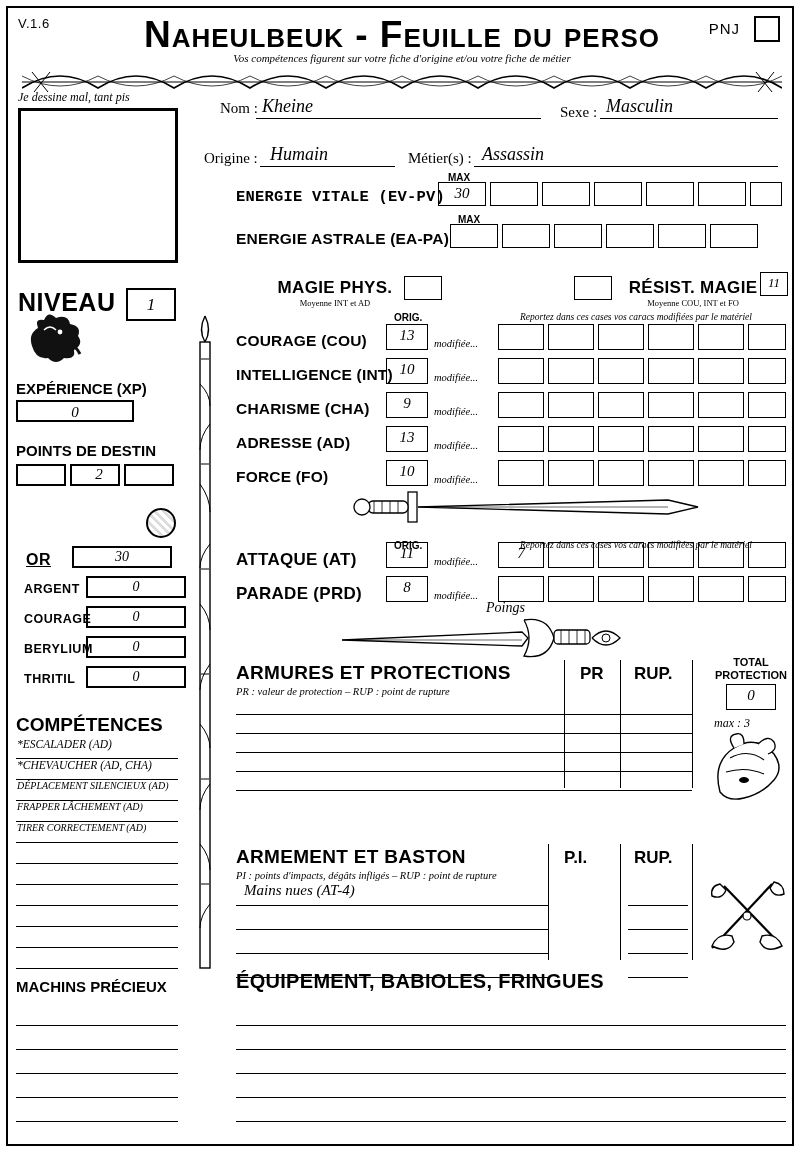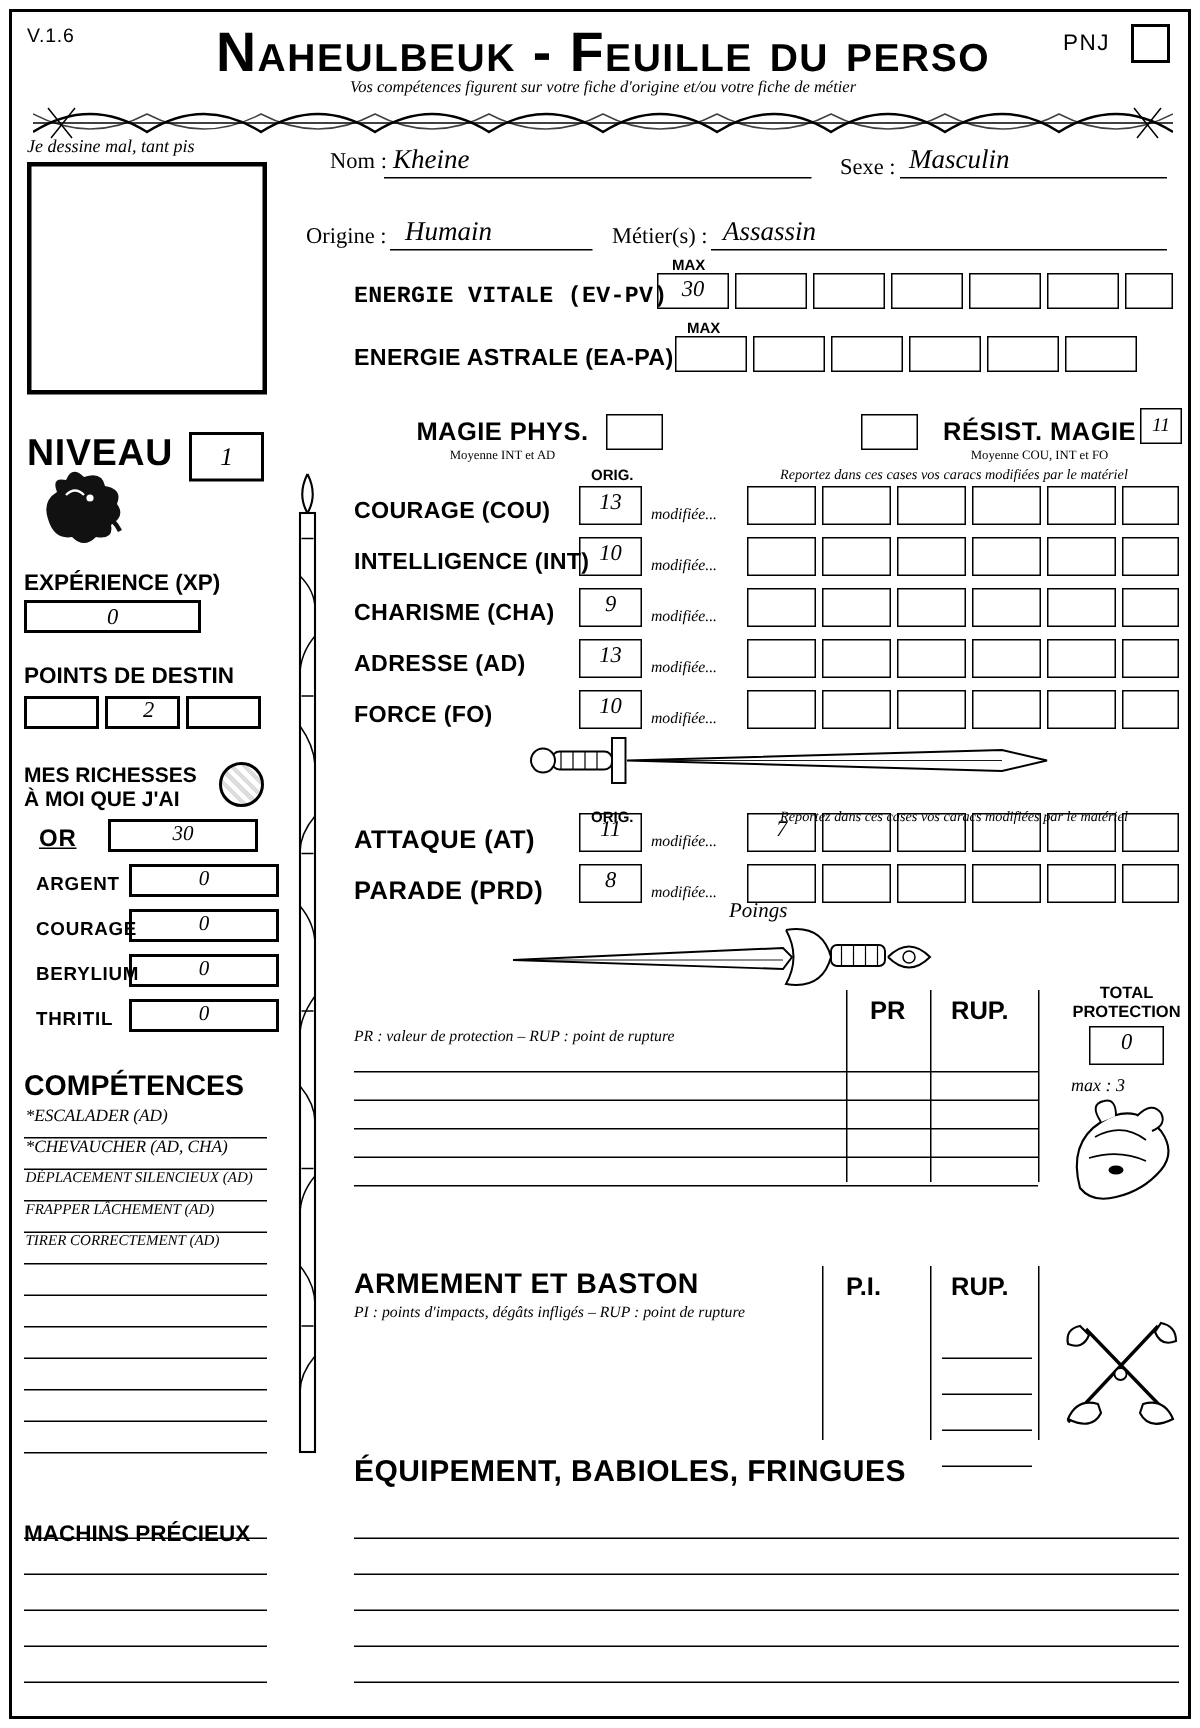--- a/index.html
+++ b/index.html
@@ -52,21 +52,21 @@
   .money-box { width:100px; height:22px; border:2px solid #000; position:relative;}
   .money-val { position:absolute; left:0; top:1px; width:100%; text-align:center;
                font-family:"Liberation Serif",serif; font-style:italic; font-size:14px;}
   .or-name { font-size:16px; }
 
   .comp-label { left:8px; top:706px; font-size:19px; font-weight:bold; font-family:"Liberation Sans",sans-serif;}
   .comp-list { left:8px; top:730px; width:162px; }
   .comp-line { height:21px; border-bottom:1.5px solid #000; font-size:11.5px;
                font-style:italic; font-family:"Liberation Serif",serif; padding-left:1px; white-space:nowrap; overflow:hidden;}
 
-  .machins-label { left:8px; top:970px; font-size:15px; font-weight:bold; font-family:"Liberation Sans",sans-serif;margin-top:36px;}
+  .machins-label { left:8px; top:970px; font-size:15px; font-weight:bold; font-family:"Liberation Sans",sans-serif;}
   .machins-list { left:8px; top:994px; width:162px; }
   .machins-line { height:24px; border-bottom:1.5px solid #000; }
 
   
   .field-label { font-size:15px; font-family:"Liberation Serif",serif; }
   .hand { font-family:"Liberation Serif", serif; font-style:italic; font-size:18px; }
   .hand-sm { font-family:"Liberation Serif", serif; font-style:italic; font-size:14px; }
   .uline { border-bottom:1.5px solid #000; position:absolute; }
 
   .stat-name { font-size:15.5px; font-weight:bold; font-family:"Liberation Sans",sans-serif; letter-spacing:.2px;}
@@ -132,24 +132,20 @@
       <div class="cellval">2</div>
     </div>
     <div class="cell">
       <div class="cellval"></div>
     </div>
     <div class="cell">
       <div class="cellval"></div>
     </div>
   </div>
 
-  <div class="abs rich-label">
-    <span>MES RICHESSES</span><br>
-    <span>À MOI QUE J'AI</span>
-  </div>
   <div class="abs coin"></div>
 
   <div class="abs" style="left:8px;top:538px;width:170px;">
     <div style="position:relative;height:30px;">
       <div class="abs money-name or-name" style="left:10px;top:5px;text-decoration:underline;">OR</div>
       <div class="abs money-box" style="left:56px;top:0;">
         <div class="money-val">30</div>
       </div>
     </div>
     <div style="position:relative;height:30px;">
@@ -388,20 +384,21 @@
     <path d="M0 26 L180 26" stroke="#000" stroke-width=".6"></path>
     <path d="M182 6 q24 -4 30 18 q-6 22 -30 18 q10 -18 0 -36" fill="#fff" stroke="#000" stroke-width="1.3"></path>
     <rect x="212" y="16" width="36" height="14" rx="4" fill="#fff" stroke="#000" stroke-width="1.3"></rect>
     <g stroke="#000" stroke-width=".8">
         <path d="M219 16 l0 14 M227 16 l0 14 M235 16 l0 14 M243 16 l0 14"></path>
       </g>
     <path d="M250 24 q14 -14 28 0 q-14 14 -28 0" fill="#fff" stroke="#000" stroke-width="1.3"></path>
     <circle cx="264" cy="24" r="4" fill="#fff" stroke="#000" stroke-width="1"></circle>
   </svg>
 
+  <div class="abs sec-title" style="left:228px;top:654px;">ARMURES ET PROTECTIONS</div>
   <div class="abs sec-sub" style="left:228px;top:678px;">PR : valeur de protection – RUP : point de rupture</div>
   <div class="abs colhead" style="left:572px;top:656px;">PR</div>
   <div class="abs colhead" style="left:626px;top:656px;">RUP.</div>
 
   <div class="abs vline" style="left:556px;top:652px;height:128px;"></div>
   <div class="abs vline" style="left:612px;top:652px;height:128px;"></div>
   <div class="abs vline" style="left:684px;top:652px;height:128px;"></div>
 
   <div class="abs" style="left:228px;top:688px;width:456px;">
     <div style="height:19px;border-bottom:1.5px solid #000;"></div>
@@ -431,20 +428,26 @@
 
   <div class="abs sec-title" style="left:228px;top:838px;">ARMEMENT ET BASTON</div>
   <div class="abs sec-sub" style="left:228px;top:862px;">PI : points d'impacts, dégâts infligés – RUP : point de rupture</div>
   <div class="abs colhead" style="left:556px;top:840px;">P.I.</div>
   <div class="abs colhead" style="left:626px;top:840px;">RUP.</div>
 
   <div class="abs vline" style="left:540px;top:836px;height:116px;"></div>
   <div class="abs vline" style="left:612px;top:836px;height:116px;"></div>
   <div class="abs vline" style="left:684px;top:836px;height:116px;"></div>
 
+  <div class="abs" style="left:228px;top:874px;width:312px;">
+    <div style="height:24px;border-bottom:1.5px solid #000;padding-left:8px;font-style:italic;font-size:15px;">Mains nues (AT-4)</div>
+    <div style="height:24px;border-bottom:1.5px solid #000;"></div>
+    <div style="height:24px;border-bottom:1.5px solid #000;"></div>
+    <div style="height:24px;border-bottom:1.5px solid #000;"></div>
+  </div>
   <div class="abs" style="left:620px;top:874px;width:60px;">
     <div style="height:24px;border-bottom:1.5px solid #000;"></div>
     <div style="height:24px;border-bottom:1.5px solid #000;"></div>
     <div style="height:24px;border-bottom:1.5px solid #000;"></div>
     <div style="height:24px;border-bottom:1.5px solid #000;"></div>
   </div>
 
   <svg class="abs" style="left:694px;top:866px;width:90px;height:84px;" viewBox="0 0 90 84">
     <path d="M10 74 L70 10" stroke="#000" stroke-width="2.2"></path>
     <path d="M72 8 q10 2 10 12 q-10 4 -14 -6 Z" fill="#fff" stroke="#000" stroke-width="1.4"></path>

